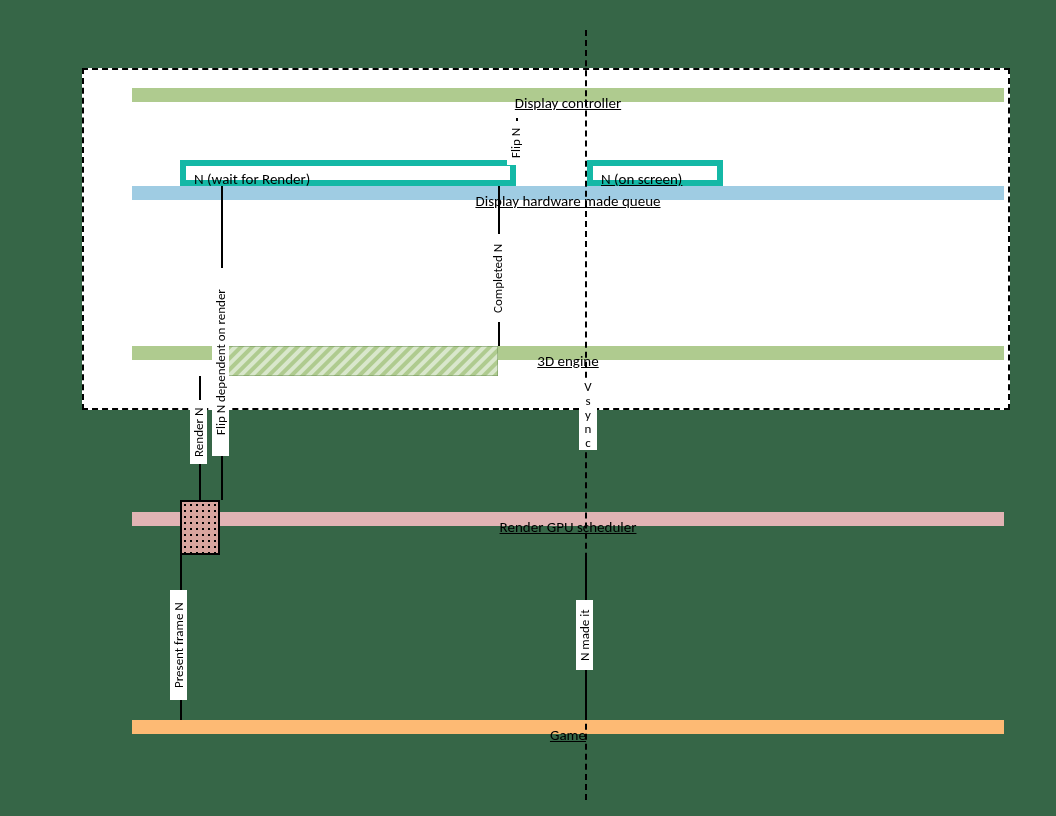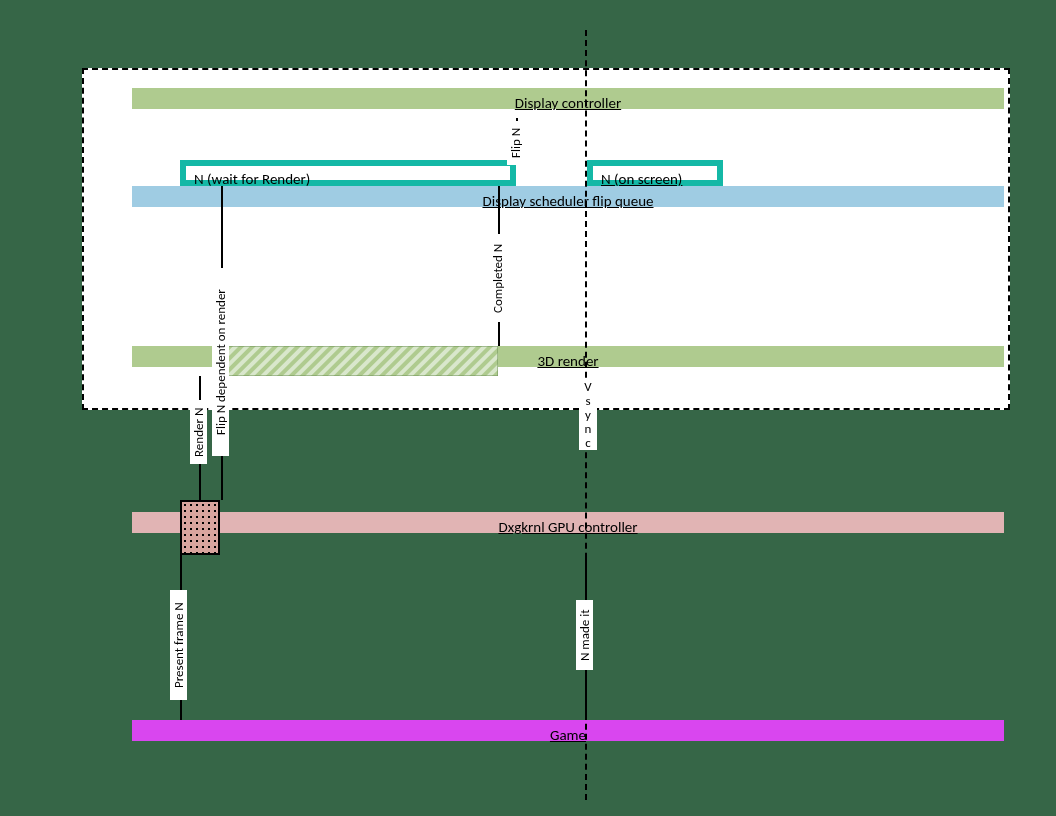--- a/index.html
+++ b/index.html
@@ -9,31 +9,31 @@
     height: 816px;
     background: #366647;
     font-family: Calibri, Arial, sans-serif;
     font-size: 15px;
     color: #000;
     position: relative;
     overflow: hidden;
   }
   .bar {
     position: absolute;
-    height: 21px;
+    height: 14px;
     line-height: 30px;
     text-align: center;
     box-sizing: border-box;
     white-space: nowrap;
     text-decoration: underline;
   }
   .green { background: #afcb8f; }
   .blue  { background: #9fcce3; }
   .pink  { background: #e1b4b4; }
-  .yellow{ background: #d946ef; }
+  .yellow{ background: #fdba74; }
   .box {
     position: absolute;
     background: #fff;
     border: 6px solid #14b8a6;
     height: 26px;
     line-height: 26px;
     padding: 0 8px;
     box-sizing: border-box;
     text-align: left;
   }
@@ -89,46 +89,46 @@
 </head>
 <body>
 
 <div class="gpu-frame" style="left:82px; top:68px; width:928px; height:342px;"></div>
 
 <div class="bar green" style="left:132px; top:88px; width:872px;">
   <span>Display controller</span>
 </div>
 
 <div class="bar blue" style="left:132px; top:186px; width:872px;">
-  <span>Display scheduler flip queue</span>
+  <span>Display hardware made queue</span>
 </div>
 
 <div class="box" style="left:180px; top:160px; width:336px;">
   <span>N (wait for Render)</span>
 </div>
 <div class="box" style="left:587px; top:160px; width:136px;text-decoration:underline;">
   <span>N (on screen)</span>
 </div>
 
 <div class="bar green" style="left:132px; top:346px; width:872px;">
-  <span>3D render</span>
+  <span>3D engine</span>
 </div>
 
 <svg class="hatch" style="left:222px; top:346px; width:276px; height:30px;">
   <defs>
     <pattern id="diag" width="8" height="8" patternUnits="userSpaceOnUse" patternTransform="rotate(45)">
       <rect width="4" height="8" fill="#d9e7cc"></rect>
       <rect x="4" width="4" height="8" fill="#afcb8f"></rect>
     </pattern>
   </defs>
   <rect x="0" y="0" width="276" height="30" fill="url(#diag)" stroke="#6b8f55" stroke-width="1"></rect>
 </svg>
 
 <div class="bar pink" style="left:132px; top:512px; width:872px;">
-  <span>Dxgkrnl GPU controller</span>
+  <span>Render GPU scheduler</span>
 </div>
 
 <div class="dotted-box" style="left:180px; top:500px; width:40px; height:55px;"></div>
 
 <div class="bar yellow" style="left:132px; top:720px; width:872px;">
   <span>Game</span>
 </div>
 
 <div class="vline" style="left:180px; top:555px; height:165px;"></div>
 <div class="vlabel" style="left:170px; top:590px; height:110px;">Present frame N</div>

